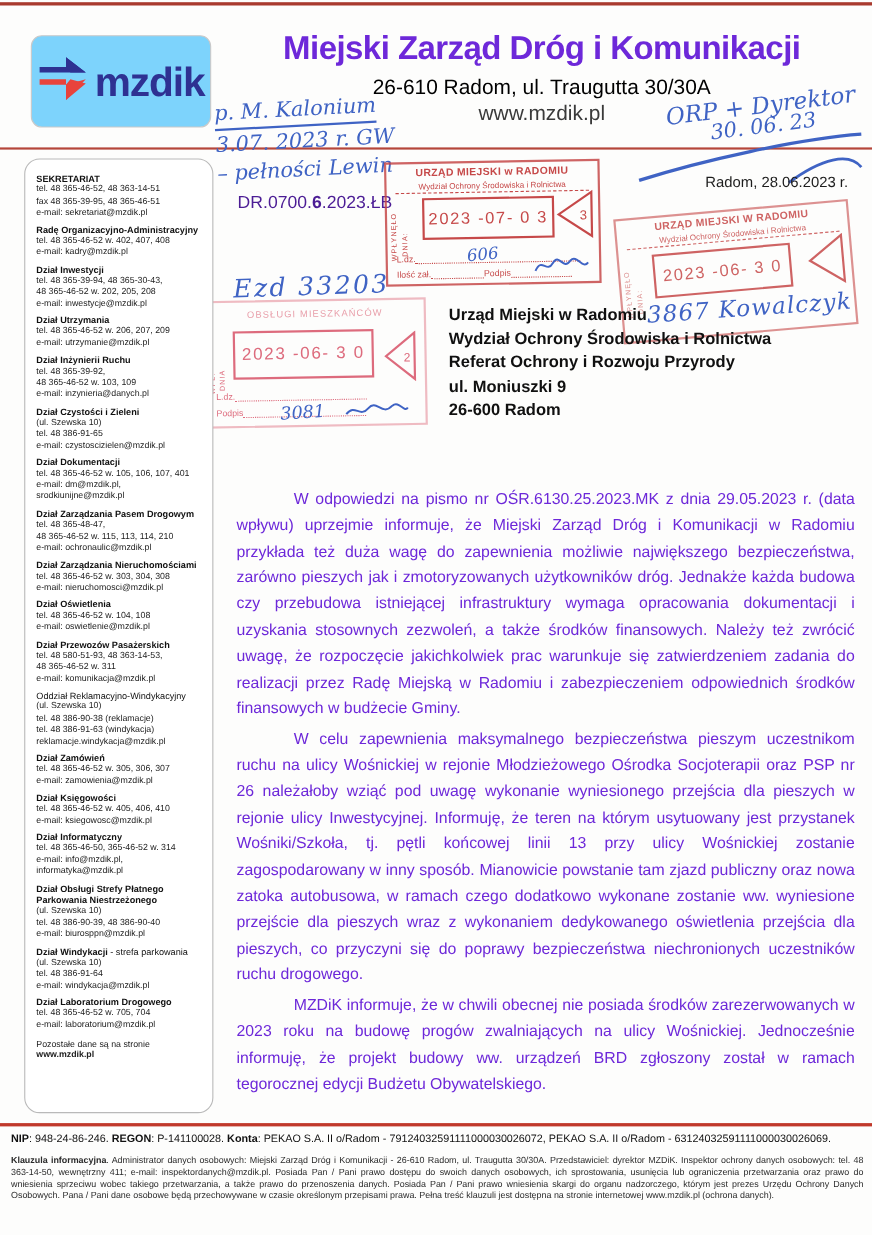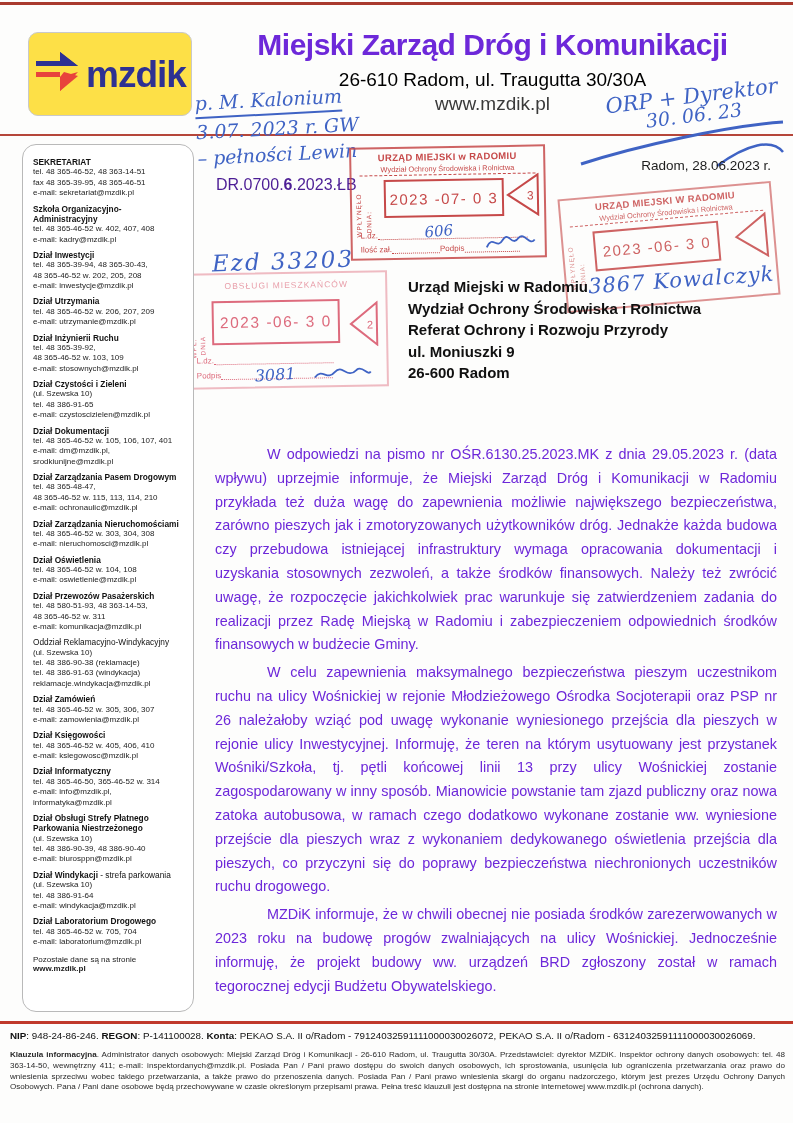--- a/index.html
+++ b/index.html
@@ -4,21 +4,21 @@
 <style>
   html,body{margin:0;padding:0;background:#e8e8e8;}
   .page{position:relative;width:793px;height:1123px;background:#fdfdfc;margin:0 auto;
         font-family:"Liberation Sans",sans-serif;overflow:hidden;}
   .rule{position:absolute;left:0;width:100%;background:#a93a2e;}
   .rule.top{top:2px;height:3px;}
   .rule.header{top:134px;height:2px;background:#b5463a;}
   .rule.footer{top:1021px;height:3px;background:#c0392b;}
 
   
-  .logo-box{position:absolute;left:28px;top:32px;width:162px;height:82px;background:#fde047;
+  .logo-box{position:absolute;left:28px;top:32px;width:162px;height:82px;background:#7dd3fc;
             border:1.5px solid #c9c9c9;border-radius:10px;display:flex;align-items:center;
             justify-content:center;gap:6px;}
   .logo-text{font-size:37px;font-weight:bold;color:#2e3192;letter-spacing:-1px;line-height:1;}
   .hdr{position:absolute;left:200px;top:28px;width:585px;text-align:center;}
   .org-title{font-size:30px;font-weight:600;color:#6d28d9;letter-spacing:-0.5px;line-height:1.15;}
   .org-addr{font-size:19px;color:#000000;margin-top:6px;}
   .org-www{font-size:19px;color:#3a3a3a;margin-top:2px;}
 
   
   .hand{color:#3f63c4;font-family:"DejaVu Serif",serif;font-style:italic;}
@@ -213,40 +213,40 @@
 
   <div class="sidebar">
     <div>
         <div class="dept">
           <div class="dept-name">SEKRETARIAT</div>
           <div class="dept-line">tel. 48 365-46-52, 48 363-14-51</div>
           <div class="dept-line">fax 48 365-39-95, 48 365-46-51</div>
           <div class="dept-line">e-mail: sekretariat@mzdik.pl</div>
         </div>
         <div class="dept">
-          <div class="dept-name">Szkoła Organizacyjno-Administracyjny</div>
+          <div class="dept-name">Radę Organizacyjno-Administracyjny</div>
           <div class="dept-line">tel. 48 365-46-52 w. 402, 407, 408</div>
           <div class="dept-line">e-mail: kadry@mzdik.pl</div>
         </div>
         <div class="dept">
           <div class="dept-name">Dział Inwestycji</div>
           <div class="dept-line">tel. 48 365-39-94, 48 365-30-43,</div>
           <div class="dept-line">48 365-46-52 w. 202, 205, 208</div>
           <div class="dept-line">e-mail: inwestycje@mzdik.pl</div>
         </div>
         <div class="dept">
           <div class="dept-name">Dział Utrzymania</div>
           <div class="dept-line">tel. 48 365-46-52 w. 206, 207, 209</div>
           <div class="dept-line">e-mail: utrzymanie@mzdik.pl</div>
         </div>
         <div class="dept">
           <div class="dept-name">Dział Inżynierii Ruchu</div>
           <div class="dept-line">tel. 48 365-39-92,</div>
           <div class="dept-line">48 365-46-52 w. 103, 109</div>
-          <div class="dept-line">e-mail: stosownych@mzdik.pl</div>
+          <div class="dept-line">e-mail: inzynieria@danych.pl</div>
         </div>
         <div class="dept">
           <div class="dept-name">Dział Czystości i Zieleni</div>
           <div class="dept-line">(ul. Szewska 10)</div>
           <div class="dept-line">tel. 48 386-91-65</div>
           <div class="dept-line">e-mail: czystoscizielen@mzdik.pl</div>
         </div>
         <div class="dept">
           <div class="dept-name">Dział Dokumentacji</div>
           <div class="dept-line">tel. 48 365-46-52 w. 105, 106, 107, 401</div>

